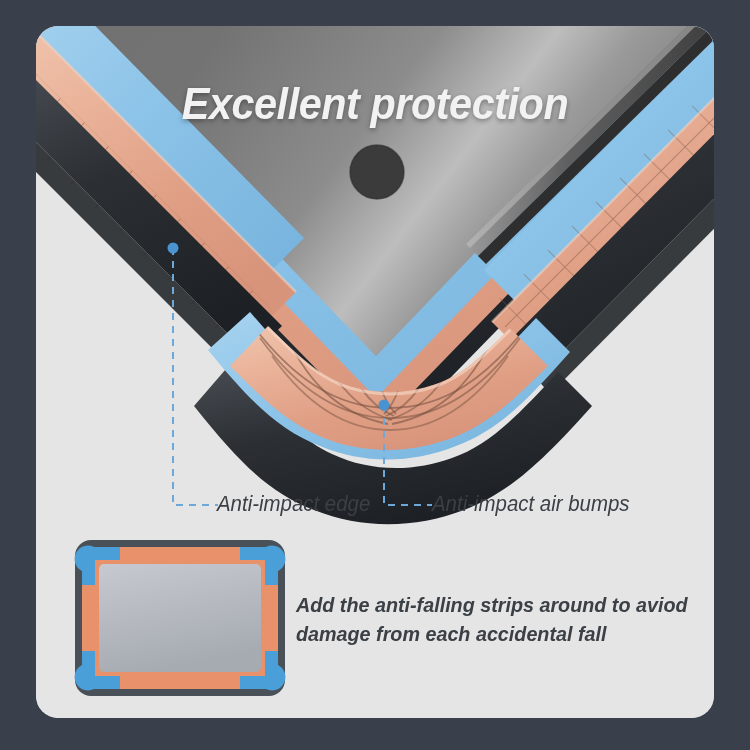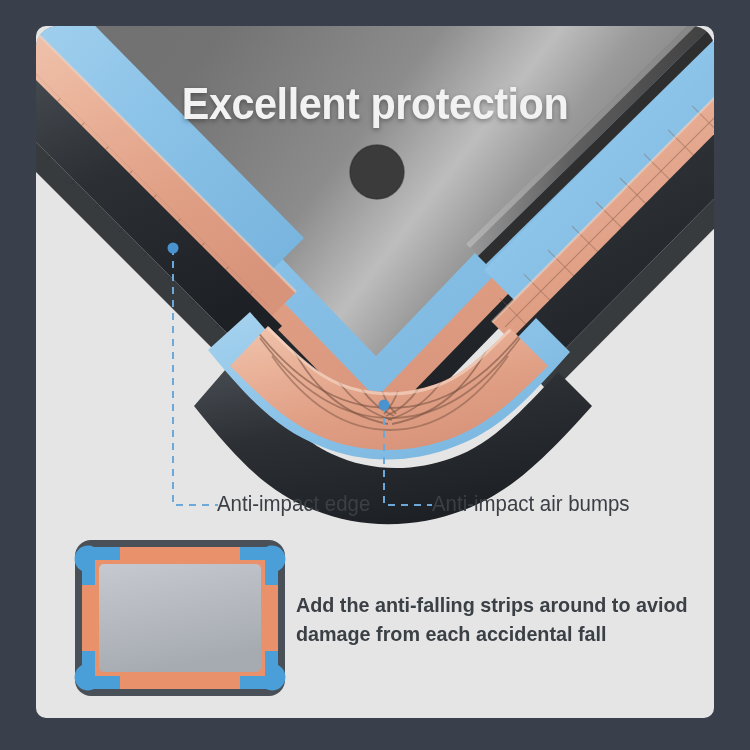--- a/index.html
+++ b/index.html
@@ -19,22 +19,23 @@
     height: 750px;
     background: #3a404b;
   }
   #card {
     position: absolute;
     left: 36px;
     top: 26px;
     width: 678px;
     height: 692px;
     background: #e5e5e5;
-    border-radius: 10px;
+    border-radius: 22px;
     overflow: hidden;
+    font-style: italic;
   }
   #art {
     position: absolute;
     left: 0;
     top: 0;
     width: 678px;
     height: 692px;
     display: block;
   }
   .hero-title {

